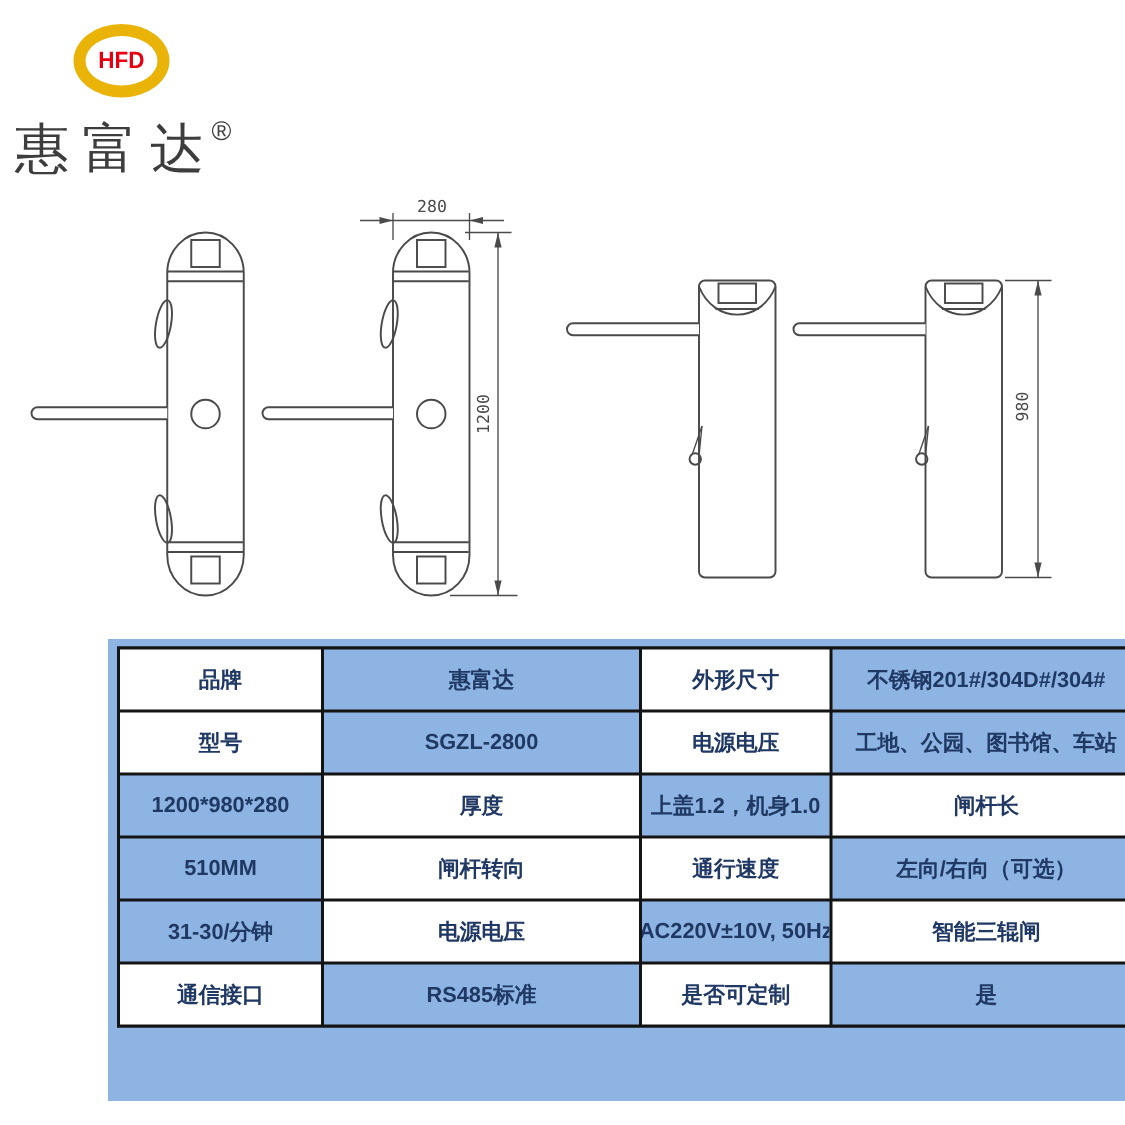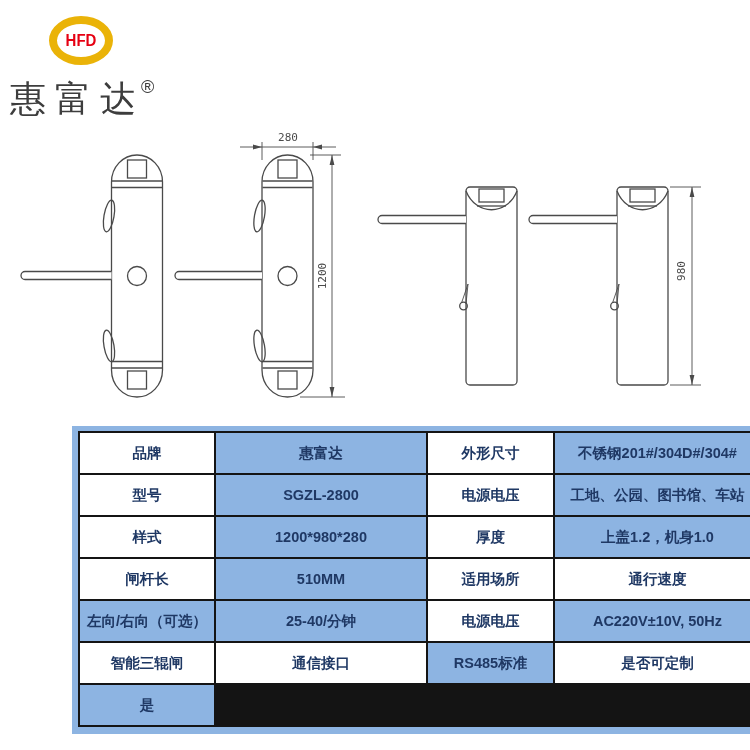--- a/index.html
+++ b/index.html
@@ -141,32 +141,31 @@
       <div class="cell lbl">品牌</div>
       <div class="cell val">惠富达</div>
       <div class="cell lbl">外形尺寸</div>
       <div class="cell val">不锈钢201#/304D#/304#</div>
 
       <div class="cell lbl">型号</div>
       <div class="cell val">SGZL-2800</div>
       <div class="cell lbl">电源电压</div>
       <div class="cell val">工地、公园、图书馆、车站</div>
 
-      <div class="cell lbl">样式</div>
       <div class="cell val">1200*980*280</div>
 
       <div class="cell lbl">厚度</div>
       <div class="cell val">上盖1.2，机身1.0</div>
       <div class="cell lbl">闸杆长</div>
       <div class="cell val">510MM</div>
 
-      <div class="cell lbl">适用场所</div>
+      <div class="cell lbl">闸杆转向</div>
       <div class="cell lbl">通行速度</div>
       <div class="cell val">左向/右向（可选）</div>
-      <div class="cell val">25-40/分钟</div>
+      <div class="cell val">31-30/分钟</div>
 
       <div class="cell lbl">电源电压</div>
       <div class="cell val">AC220V±10V, 50Hz</div>
       <div class="cell lbl">智能三辊闸</div>
 
       <div class="cell lbl">通信接口</div>
       <div class="cell val">RS485标准</div>
       <div class="cell lbl">是否可定制</div>
       <div class="cell val">是</div>
     </div>

